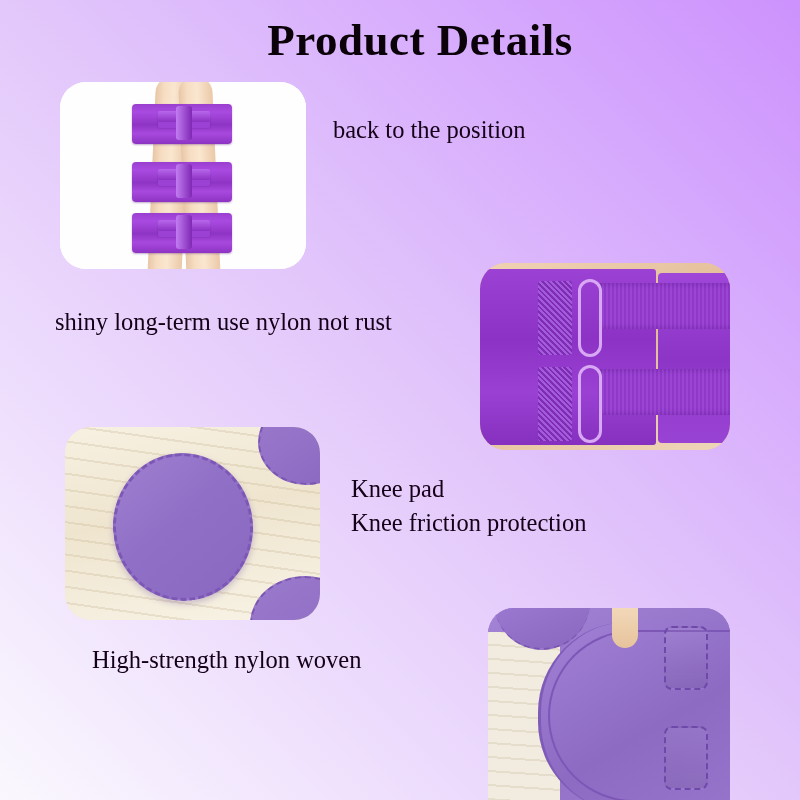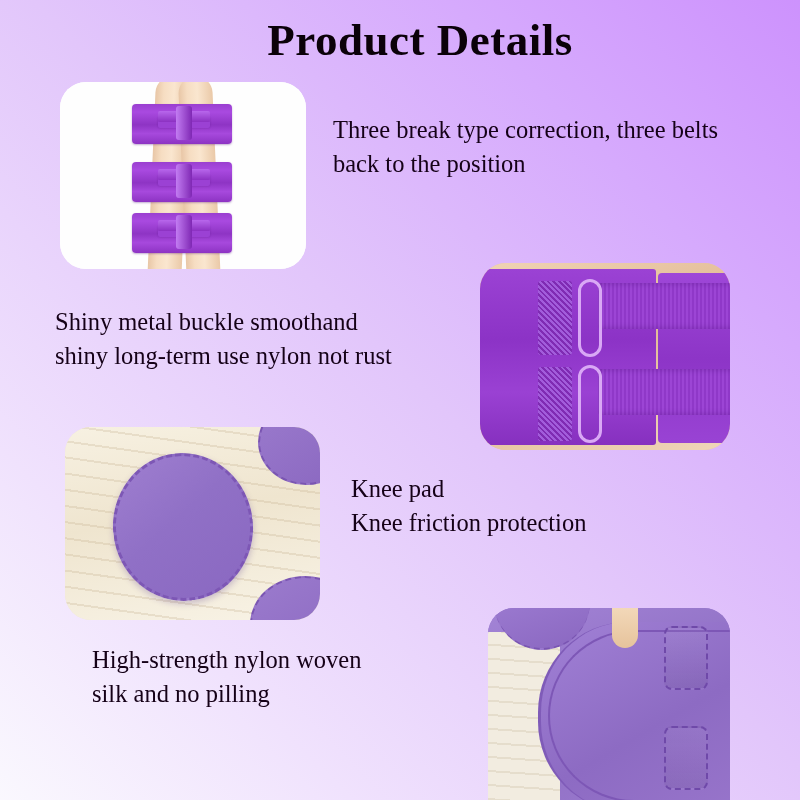--- a/index.html
+++ b/index.html
@@ -187,26 +187,24 @@
   <div class="photo ph1">
     <div class="legs-bg"></div>
     <div class="leg leg-l"></div>
     <div class="leg leg-r"></div>
     <div class="belt b1"></div>
     <div class="belt b2"></div>
     <div class="belt b3"></div>
   </div>
 
   <div class="para p1">
-    <span>Three break type correction, three belts</span>
     <span>back to the position</span>
   </div>
 
   <div class="para p2">
-    <span>Shiny metal buckle smoothand</span>
     <span>shiny long-term use nylon not rust</span>
   </div>
 
   <div class="photo ph2">
     <div class="skin2"></div>
     <div class="brace-body"></div>
     <div class="brace-right"></div>
     <div class="strap s1"></div>
     <div class="strap s2"></div>
     <div class="velcro v1"></div>
@@ -222,21 +220,20 @@
     <div class="pad-oval"></div>
   </div>
 
   <div class="para p3">
     <span>Knee pad</span>
     <span>Knee friction protection</span>
   </div>
 
   <div class="para p4">
     <span>High-strength nylon woven</span>
-    <span>silk and no pilling</span>
   </div>
 
   <div class="photo ph4">
     <div class="p4bg"></div>
     <div class="p4wood"></div>
     <div class="p4-topleft"></div>
     <div class="p4-main"></div>
     <div class="p4-rim"></div>
     <div class="p4-skin"></div>
     <div class="p4-loop lp1"></div>

